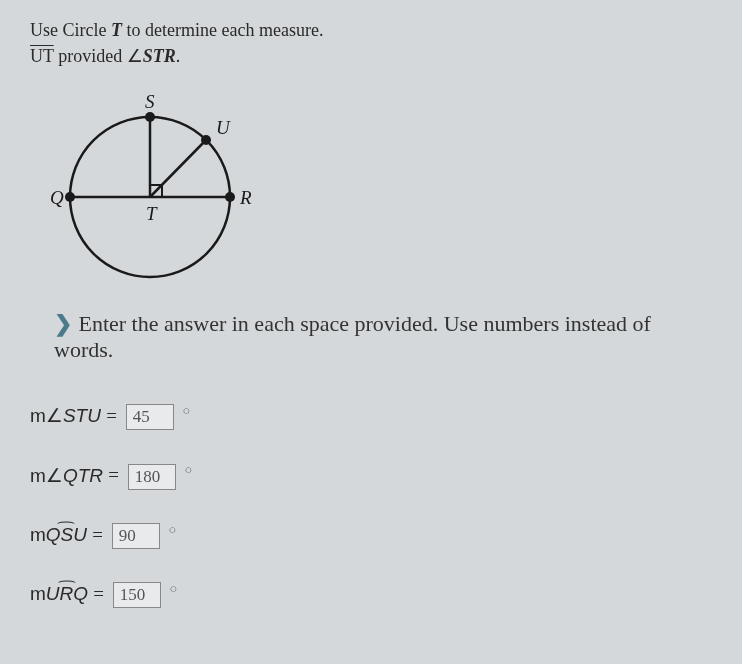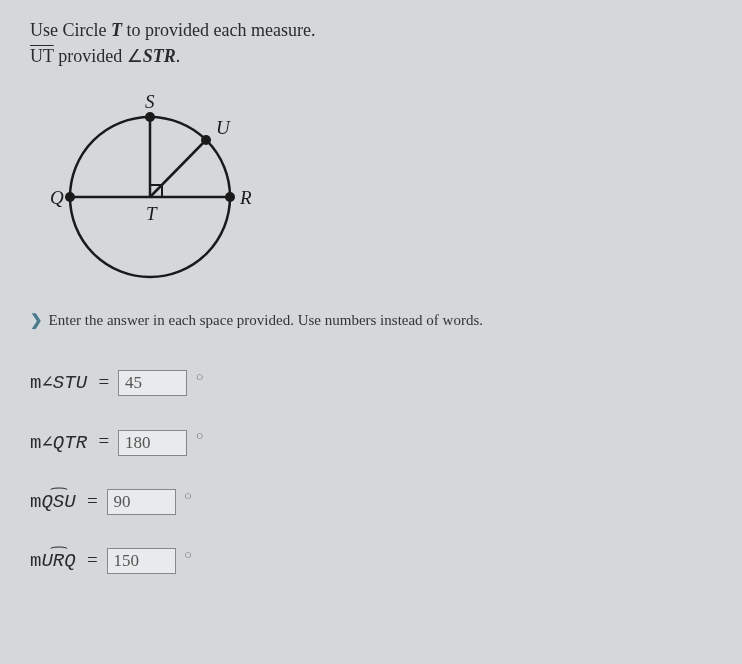--- a/index.html
+++ b/index.html
@@ -26,47 +26,48 @@
     .overline {
       text-decoration: overline;
     }
     .angle-sym::before {
       content: "∠";
     }
     .diagram-area {
       margin: 15px 0 15px 10px;
     }
     .prompt-line {
-      font-size: 15px;
+      font-size: 22px;
       color: #333;
       margin-bottom: 40px;
+      margin-left: 24px;
     }
     .chevron {
       color: #4a7a8c;
       font-weight: bold;
       margin-right: 6px;
     }
     .answer-row {
       margin-bottom: 32px;
       font-size: 19px;
     }
     .answer-row .label {
-      font-family: Liberation Mono, monospace;
+      font-family: Liberation Sans, sans-serif;
       margin-top: 32px;
     }
     .answer-row .label .m-prefix {
       font-weight: normal;
     }
     .answer-row .label .math-var {
       font-style: italic;
     }
     .answer-input {
       font-family: Georgia, serif;
       font-size: 17px;
-      width: 69px;
+      width: 48px;
       height: 26px;
       text-align: left;
       padding: 2px 6px;
       border: 1px solid #888;
       background: #e8eaec;
       color: #555;
       margin: 0 4px;
     }
     .degree {
       font-size: 13px;
@@ -85,21 +86,21 @@
       left: 50%;
       transform: translateX(-50%) scaleX(2.2);
       font-size: 14px;
       font-style: normal;
     }
   </style>
 </head>
 <body>
 
 <div class="instruction-line">
-  <span>Use Circle </span><span class="italic">T</span><span> to provided each measure.</span>
+  <span>Use Circle </span><span class="italic">T</span><span> to determine each measure.</span>
 </div>
 <div class="instruction-line">
   <span class="overline">UT</span><span> provided </span><span class="angle-sym"></span><span class="italic">STR</span><span>.</span>
 </div>
 
 <div class="diagram-area">
   <svg width="240" height="210" viewBox="0 0 240 210">
     <circle cx="110" cy="115" r="80" fill="none" stroke="#1a1a1a" stroke-width="2.5"></circle>
     <line x1="30" y1="115" x2="190" y2="115" stroke="#1a1a1a" stroke-width="2.5"></line>
     <line x1="110" y1="115" x2="110" y2="35" stroke="#1a1a1a" stroke-width="2.5"></line>

